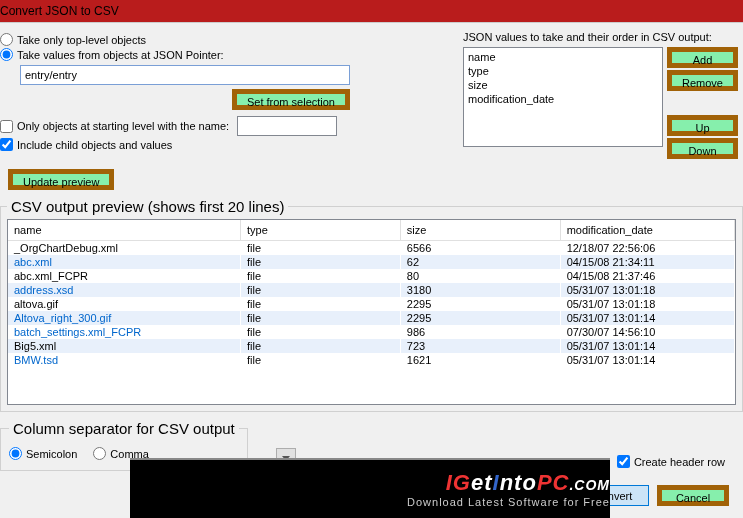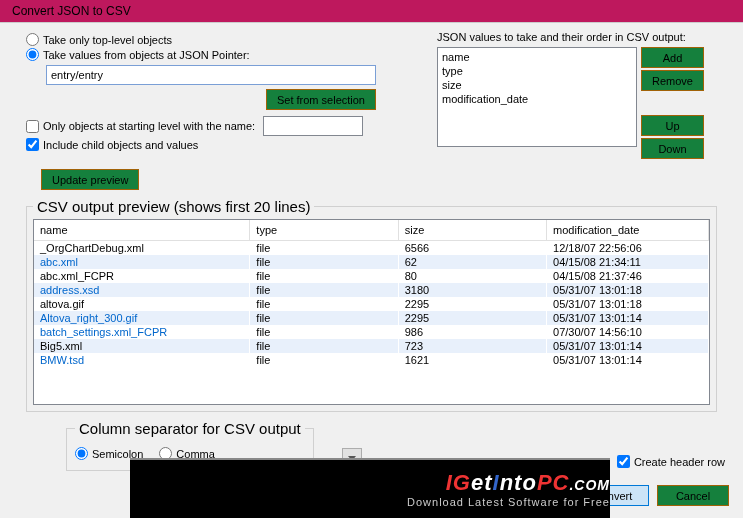--- a/index.html
+++ b/index.html
@@ -1,45 +1,45 @@
 <!DOCTYPE html>
 <html><head>
 <meta charset="utf-8">
 <style>
 * { box-sizing: border-box; margin: 0; padding: 0; }
 body { font-family: "Segoe UI", Tahoma, sans-serif; font-size: 11px; background: #f0f0f0; width: 743px; height: 518px; overflow: hidden; position: relative; }
-.titlebar { background: #be185d; border-bottom: 1px solid #ccc; padding: 4px 12px; font-size: 12px; }
-.dialog-body { padding: 8px 26px; background: #f0f0f0; }
+.titlebar { background: #b91c1c; border-bottom: 1px solid #ccc; padding: 4px 0; font-size: 12px; }
+.dialog-body { padding: 8px 0; background: #f0f0f0; }
 .top-row { display: flex; gap: 16px; }
 .left-col { flex: 1; }
 .right-col { width: 280px; }
 .radio-row, .check-row { display: flex; align-items: center; gap: 4px; margin: 2px 0; }
 .radio-row input[type="radio"], .check-row input[type="checkbox"] { width: 13px; height: 13px; }
 .text-input { border: 1px solid #7a9fd6; background: #fff; padding: 2px 4px; font-size: 11px; width: 330px; margin: 2px 0 2px 20px; height: 20px; font-family: inherit; }
-.btn { background: #15803d; border: 1px solid #a16207; padding: 2px 10px; font-size: 11px; cursor: pointer; font-family: inherit; height: 21px; }
+.btn { background: #86efac; border: 5px solid #a16207; padding: 2px 10px; font-size: 11px; cursor: pointer; font-family: inherit; height: 21px; }
 .btn-primary { background: #cce4f7; border: 1px solid #0078d7; }
 .right-label { margin-bottom: 4px; }
 .right-panel { display: flex; gap: 4px; }
 .listbox { background: #fff; border: 1px solid #828790; width: 200px; height: 100px; padding: 2px; overflow: auto; }
 .listbox div { padding: 1px 2px; }
 .right-btns { display: flex; flex-direction: column; gap: 2px; }
 .right-btns-gap { height: 20px; }
 .set-row { text-align: right; margin: 2px 0 6px 20px; width: 330px; }
 .name-input { border: 1px solid #828790; background: #fff; width: 100px; height: 20px; margin-left: 4px; }
-.update-row { margin: 10px 0 8px 15px; }
+.update-row { margin: 10px 0 8px 8px; }
 fieldset { border: 1px solid #d0d0d0; padding: 4px 6px 6px 6px; margin-bottom: 8px; }
 legend { padding: 0 4px; font-size: 15px; }
 .table-wrap { background: #fff; border: 1px solid #828790; height: 186px; overflow-y: scroll; position: relative; }
 table { width: 100%; border-collapse: collapse; table-layout: fixed; }
 th { text-align: left; font-weight: normal; background: #fff; border-bottom: 1px solid #e0e0e0; border-right: 1px solid #e0e0e0; padding: 4px 6px; position: sticky; top: 0; }
 td { padding: 1px 6px; border-right: 1px solid transparent; white-space: nowrap; overflow: hidden; }
 tbody tr:nth-child(odd) { background: #fff; }
 tbody tr:nth-child(even) { background: #e8f0fb; }
 td.link { color: #0066cc; }
-.bottom-row { display: flex; align-items: center; gap: 28px; margin-left: 40px; }
+.bottom-row { display: flex; align-items: center; gap: 28px; }
 .sep-fieldset { border: 1px solid #d0d0d0; padding: 4px 8px 8px 8px; }
 .sep-opts { display: flex; gap: 16px; margin-top: 4px; }
 .overlay-banner { position: absolute; left: 130px; bottom: 0; width: 480px; height: 60px; background: #000; color: #fff; display: flex; flex-direction: column; align-items: flex-end; justify-content: center; z-index: 10; border-top: 2px solid #888; }
 .overlay-title { font-size: 22px; font-weight: bold; font-style: italic; letter-spacing: 1px; }
 .overlay-title .red { color: #e33; }
 .overlay-title .blue { color: #36c; }
 .overlay-sub { font-size: 11px; color: #ccc; letter-spacing: 1px; margin-left: 24px; }
 .dropdown-stub { border: 1px solid #adadad; background: #e1e1e1; width: 20px; height: 21px; display: inline-flex; align-items: center; justify-content: center; }
 .footer-btns { position: absolute; right: 14px; bottom: 12px; display: flex; gap: 8px; }
 .create-header { position: absolute; right: 18px; bottom: 50px; display: flex; align-items: center; gap: 4px; }

